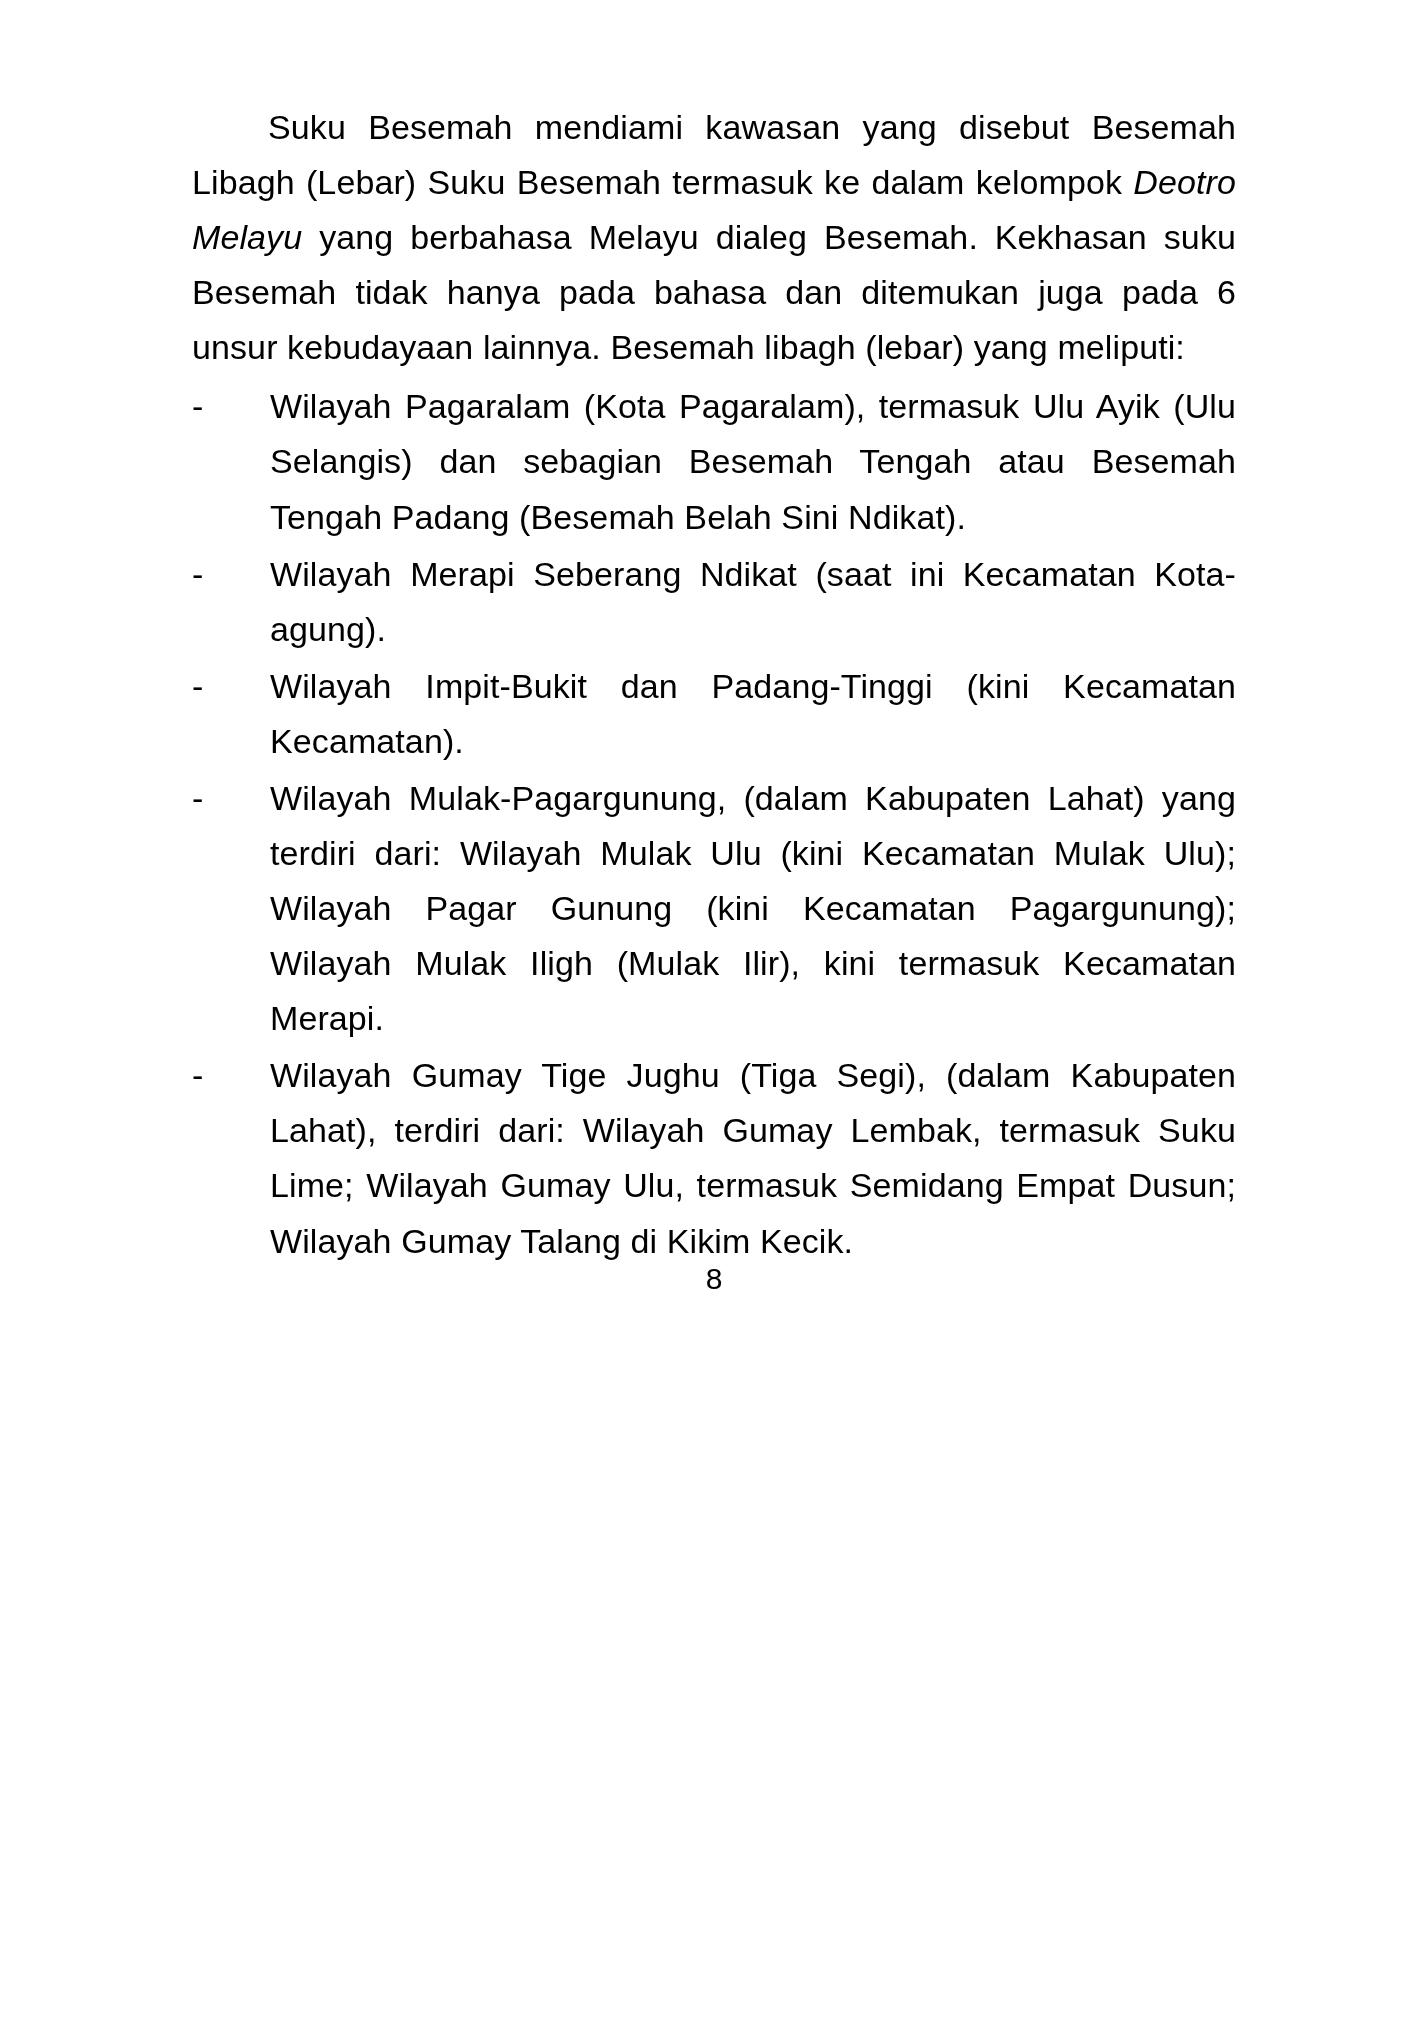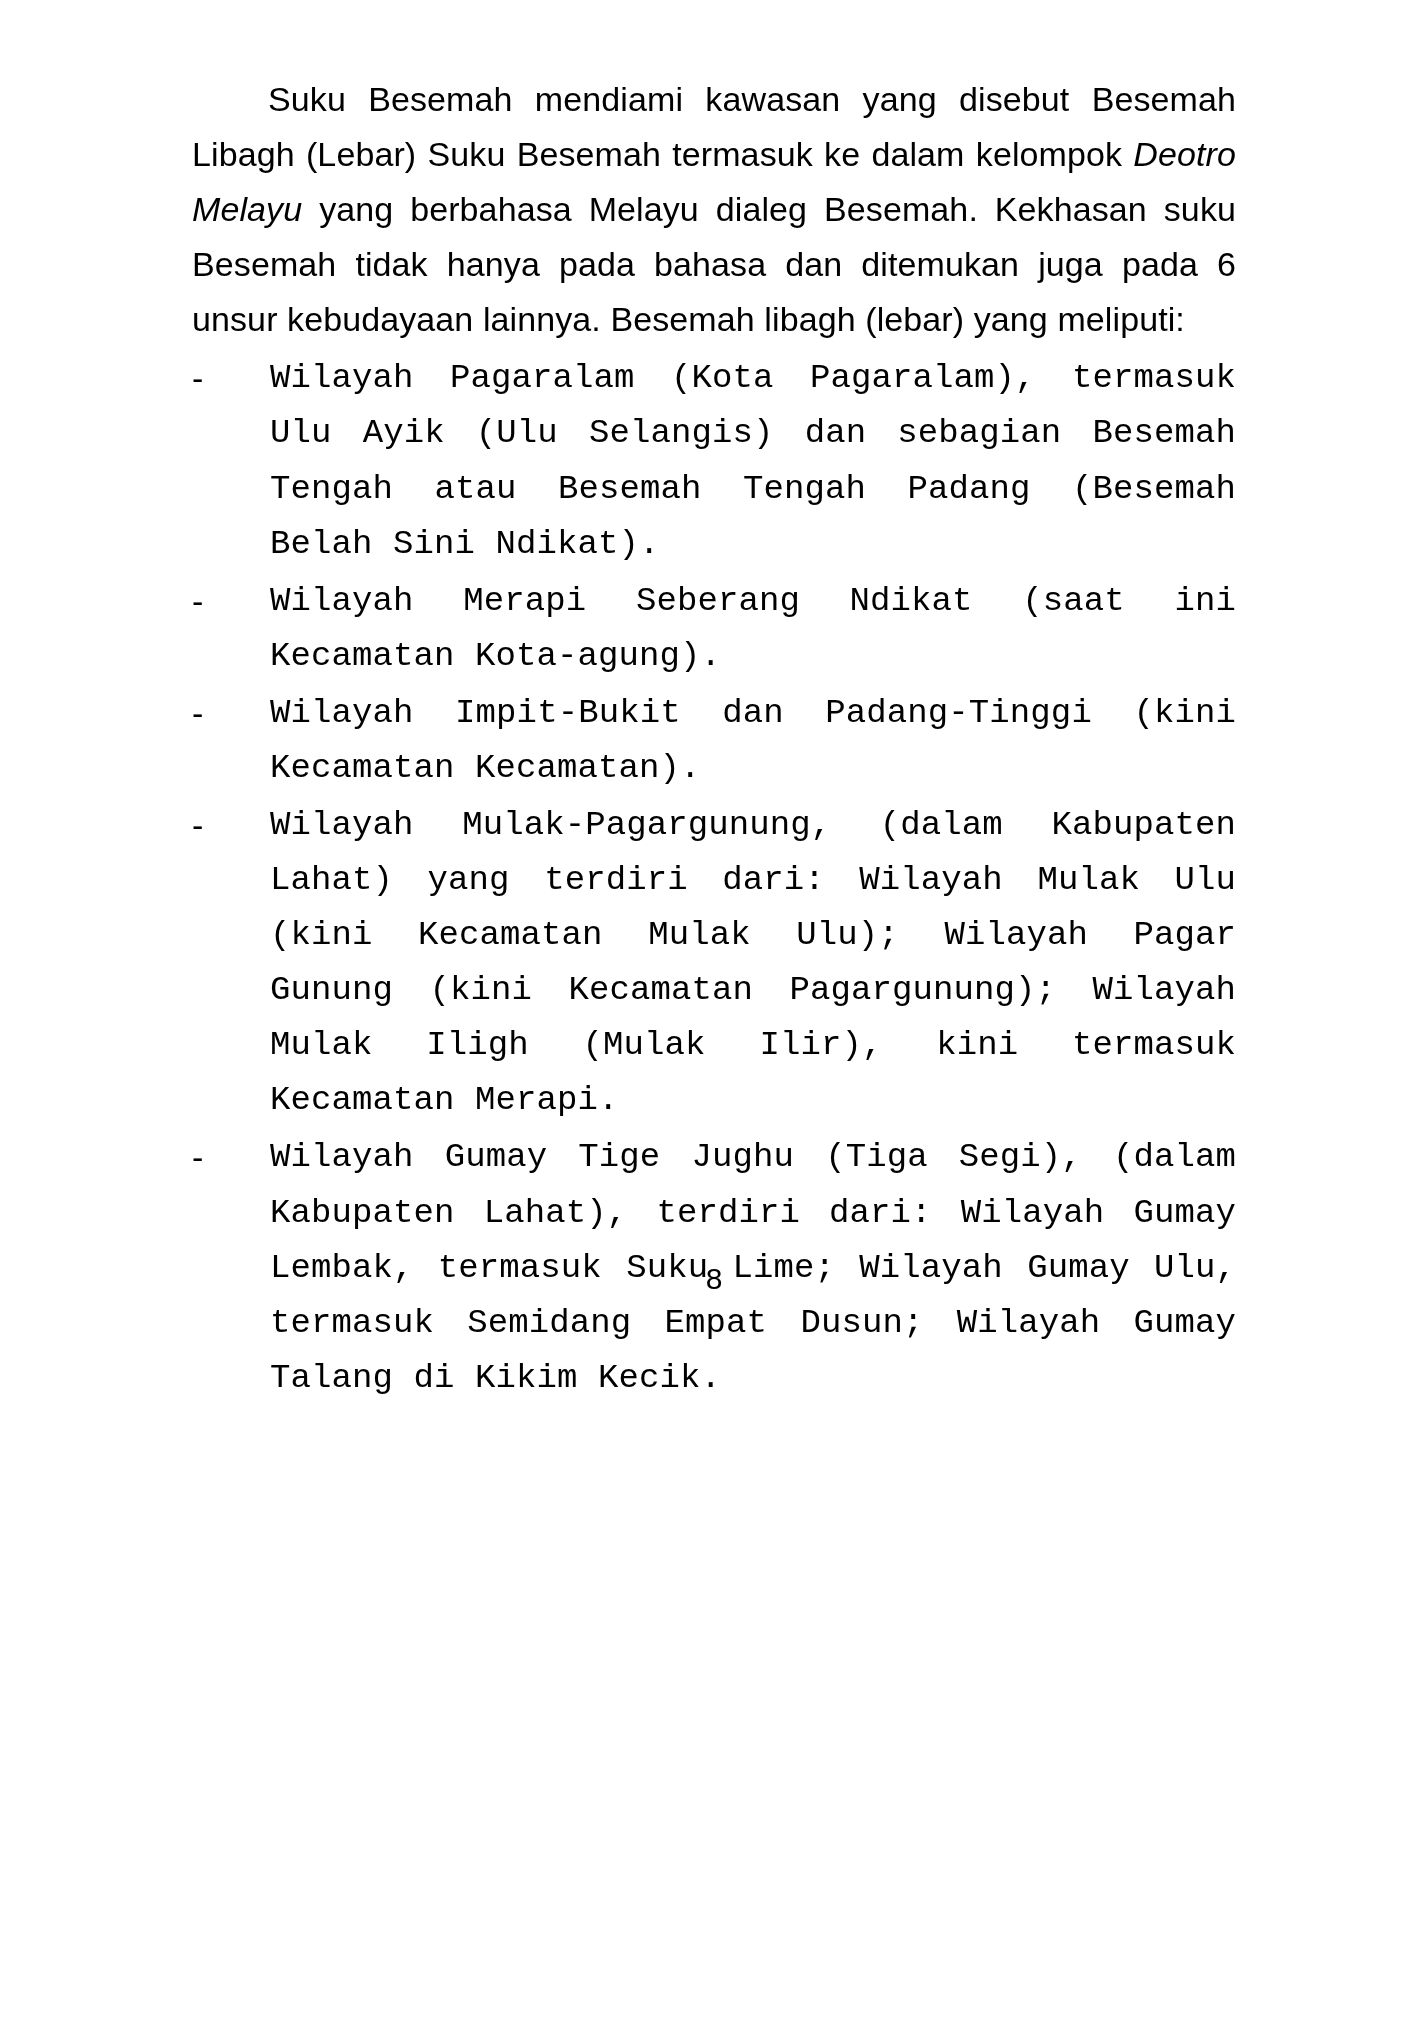--- a/index.html
+++ b/index.html
@@ -16,21 +16,21 @@
     overflow: hidden;
   }
   .page {
     position: absolute;
     top: 0;
     left: 0;
     width: 1428px;
     height: 1468px;
     background: #ffffff;
     box-sizing: border-box;
-    padding: 72px 192px 0 192px;
+    padding: 100px 192px 0 192px;
   }
   .body-text {
     font-size: 34px;
     line-height: 1.62;
     text-align: justify;
     text-justify: inter-word;
     letter-spacing: 0.1px;
   }
   .para-indent {
     text-indent: 76px;
@@ -54,21 +54,20 @@
   ul.dash-list li .dash {
     position: absolute;
     left: 0;
     top: 0;
     width: 30px;
     text-align: left;
   }
   
   ul.dash-list li > .txt {
     display: block;
-    font-family: Liberation Mono, monospace;
   }
   .page-number {
     position: absolute;
     left: 0;
     right: 0;
     bottom: 172px;
     text-align: center;
     font-size: 30px;
     font-family: "Liberation Sans", sans-serif;
   }

